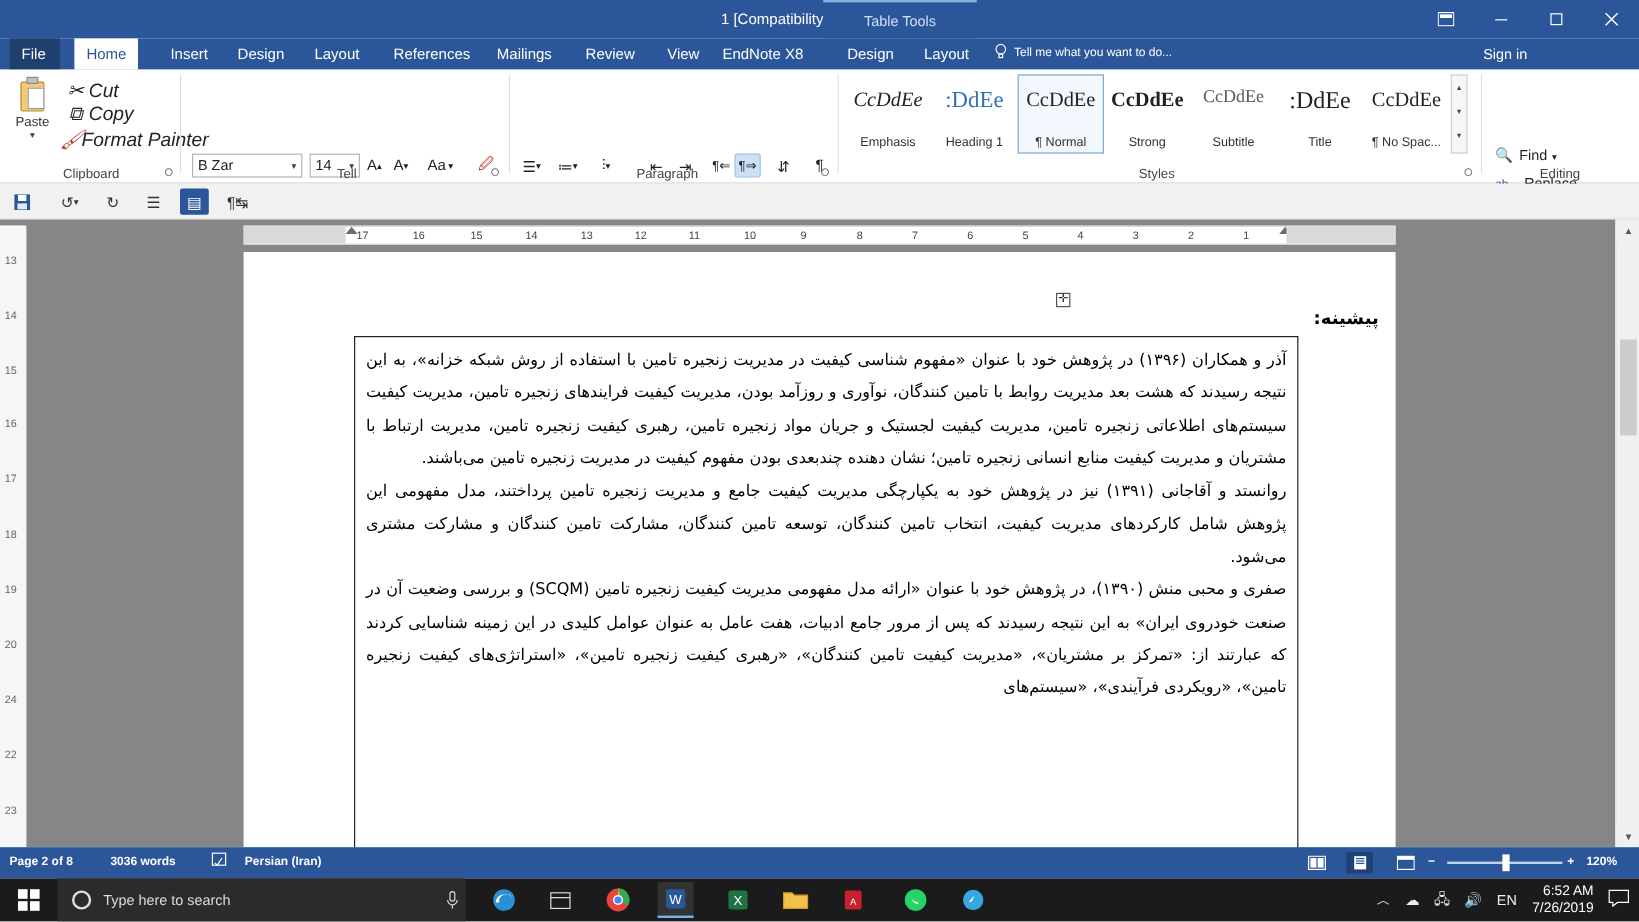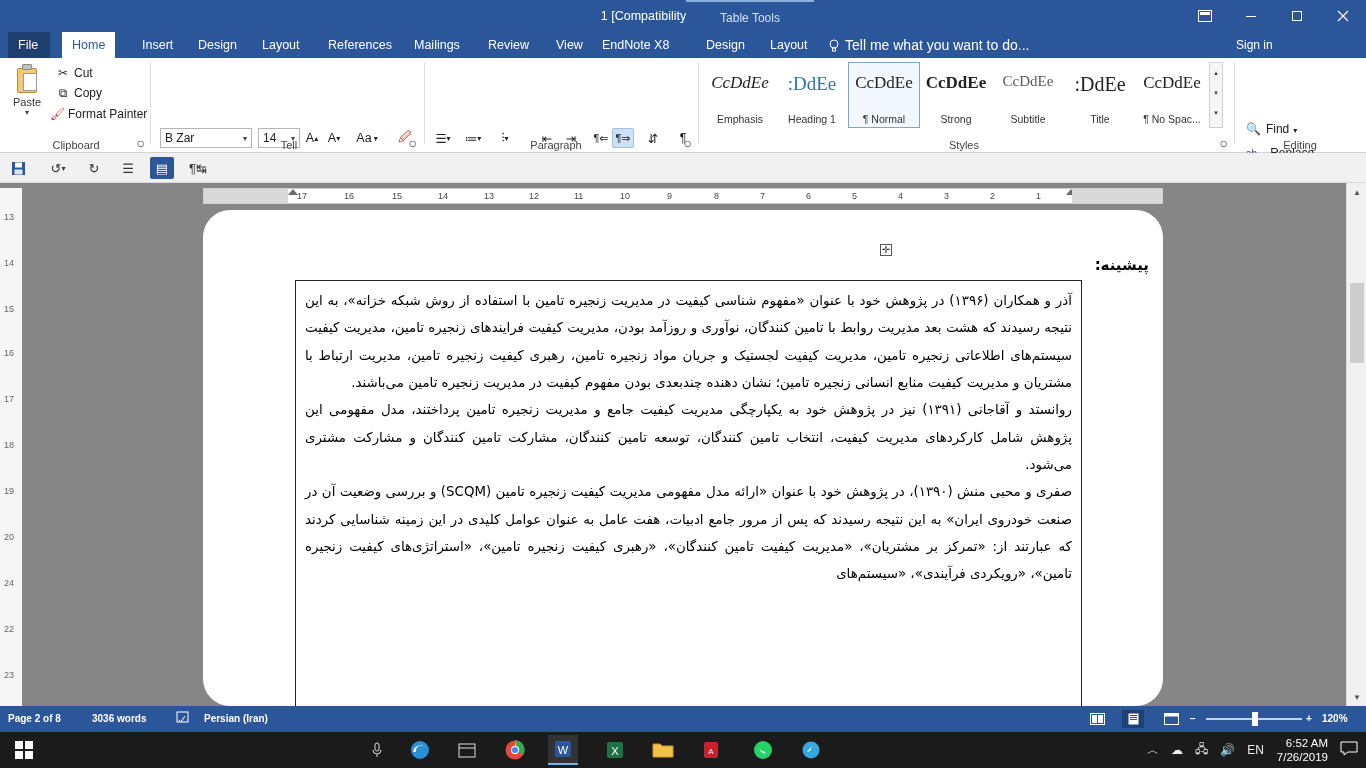--- a/index.html
+++ b/index.html
@@ -39,21 +39,21 @@
   .ribbon-tabs .tab {
     position: absolute; top: 0; height: 26px; line-height: 26px;
     padding: 0 10px; color: #fff; white-space: nowrap;
   }
   .ribbon-tabs .tab.active {
     background: #fff; color: #2b579a;
   }
   .ribbon-tabs .tab.file { background: #1f3f6e; }
   .tellme {
     position: absolute; top: 0; height: 26px; line-height: 26px;
-    color: #fff; font-size: 14px; white-space: nowrap;
+    color: #fff; font-size: 10px; white-space: nowrap;
   }
   .bulb { display:inline-block; margin-right:5px; }
   .signin { position: absolute; top: 0; height: 26px; line-height: 26px; color: #fff; font-size: 12px; }
   .share { position: absolute; top: 0; height: 26px; line-height: 26px; color: #fff; font-size: 12px; }
 
   
   .ribbon {
     position: absolute; left: 0; top: 58px; width: 1366px; height: 95px;
     background: #fff; border-bottom: 1px solid #d4d4d4;
   }
@@ -63,21 +63,21 @@
   .grp-sep { position: absolute; top: 4px; width: 1px; height: 82px; background: #e0e0e0; }
   .dlg-launcher { position: absolute; font-size: 9px; color: #777; }
 
   
   .paste-btn { position: absolute; left: 6px; top: 4px; width: 42px; height: 66px; text-align: center; }
   .paste-icon { width: 26px; height: 30px; margin: 2px auto 0; position: relative; }
   .clip-body { position:absolute; left:3px; top:4px; width:20px; height:25px; background:#f7c873; border:1px solid #b88b2a; border-radius:2px; }
   .clip-top { position:absolute; left:8px; top:0px; width:10px; height:6px; background:#c0c0c0; border:1px solid #8a8a8a; border-radius:1px; }
   .clip-page { position:absolute; left:9px; top:9px; width:14px; height:18px; background:#fff; border:1px solid #9b9b9b; }
   .paste-label { font-size: 11px; color: #333; margin-top: 2px; }
-  .mini-item { position: absolute; font-size: 12px; color: #222; white-space: nowrap; }
+  .mini-item { position: absolute; font-size: 16px; color: #222; white-space: nowrap; font-style: italic; }
   .mini-ic { display:inline-block; width:14px; text-align:center; margin-right:4px; }
 
   
   .fontbox {
     position: absolute; background: #fff; border: 1px solid #b5b5b5; font-size: 12px;
     display: flex; align-items: center; padding-left: 4px; color: #222;
   }
   .fontbox .caret { position: absolute; right: 4px; top: 50%; transform: translateY(-50%); font-size: 8px; color: #444; }
   .rb-btn {
     position: absolute; display: flex; align-items: center; justify-content: center;
@@ -119,21 +119,20 @@
   .vruler .vt { position:absolute; left: 4px; font-size: 9px; color: #666; }
 
   
   .docarea {
     position: absolute; left: 0; top: 183px; width: 1346px; height: 523px;
     background: #868686;
   }
   .page {
     position: absolute; left: 203px; top: 27px; width: 960px; height: 496px;
     background: #fff;
-    border-radius: 27px;
   }
   .heading-fa {
     position: absolute; right: 14px; top: 46px; font-size: 15px; font-weight: bold;
     direction: rtl; font-family: "DejaVu Sans", "Liberation Sans", sans-serif;
   }
   .tablebox {
     position: absolute; left: 92px; top: 70px; width: 787px; height: 450px;
     border: 1px solid #222; overflow: hidden; background: #fff;
   }
   .tbl-inner { padding: 6px 9px 0 9px; }
@@ -525,20 +524,24 @@
 
   <div class="taskbar">
     <div class="startbtn">
       <div class="winlogo">
           <i></i>
           <i></i>
           <i></i>
           <i></i>
         </div>
     </div>
+    <div class="searchbox">
+      <div class="circ"></div>
+      <div class="ph">Type here to search</div>
+    </div>
     <div class="tb-icon" style="left:362px;">
       <svg width="14" height="18" viewBox="0 0 14 18">
           <rect x="5" y="2" width="4" height="8" rx="2" fill="none" stroke="#ddd"></rect>
           <path d="M3 9 a4 4 0 0 0 8 0 M7 13 v3" stroke="#ddd" fill="none"></path>
         </svg>
     </div>
     <div class="tb-icon" style="left:405px;">
       <svg width="22" height="22" viewBox="0 0 22 22">
           <circle cx="11" cy="11" r="9" fill="#2b8fd6"></circle>
           <path d="M4 13 a8 8 0 0 1 14 -4 a6 6 0 0 0 -11 4 z" fill="#fff"></path>

